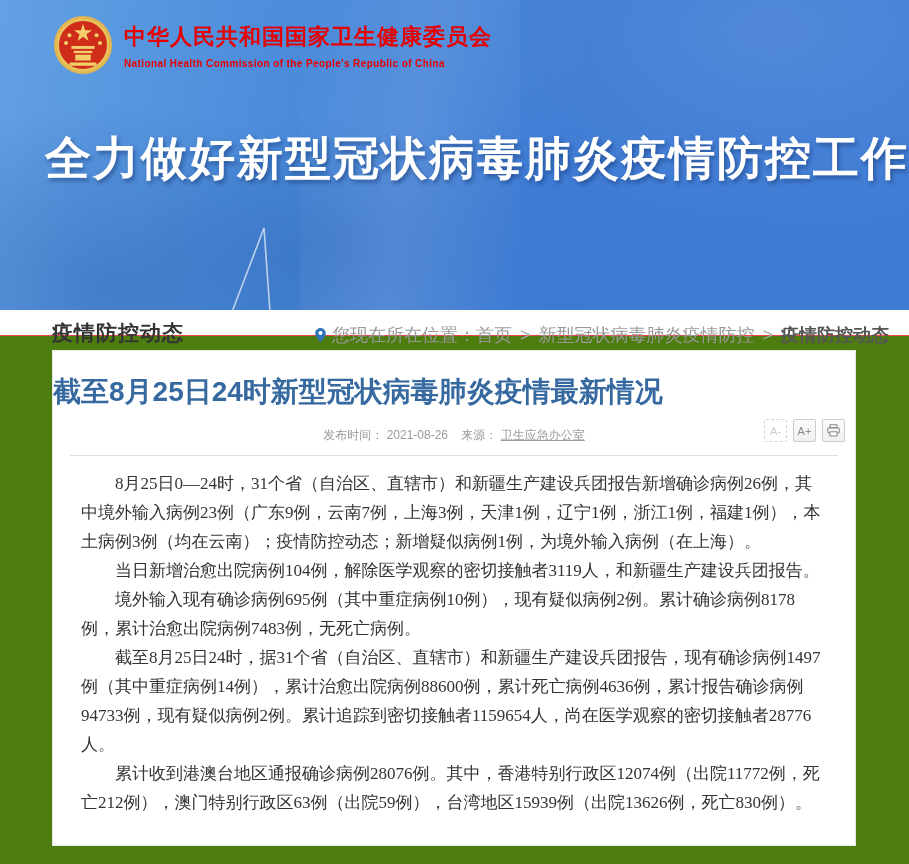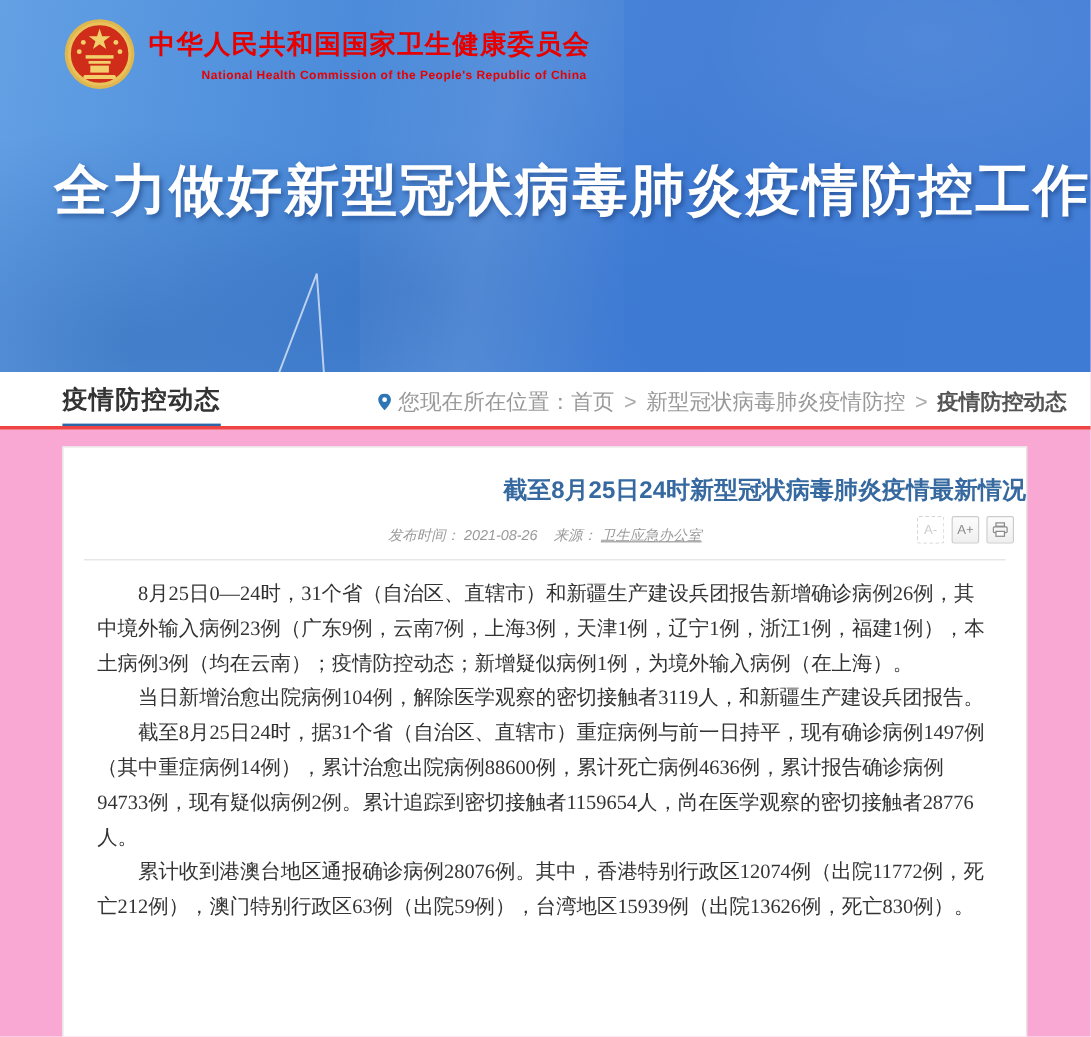--- a/index.html
+++ b/index.html
@@ -1,76 +1,76 @@
 <!DOCTYPE html>
 <html><head>
 <meta charset="utf-8">
 <style>
   * { margin:0; padding:0; box-sizing:border-box; }
   html,body { background:#fff; }
   .page {
     position:relative; width:909px; height:864px; overflow:hidden;
-    font-family:"Liberation Sans","DejaVu Sans",sans-serif; background:#f9a8d4;
+    font-family:"Liberation Sans","DejaVu Sans",sans-serif; background:#4d7c0f;
   }
 
   
   .banner {
     position:relative; width:100%; height:310px; overflow:hidden;
     background:
       radial-gradient(ellipse 420px 260px at 12% 92%, rgba(22,70,150,.30), rgba(22,70,150,0) 70%),
       radial-gradient(ellipse 300px 180px at 38% 78%, rgba(30,80,160,.22), rgba(30,80,160,0) 70%),
       radial-gradient(ellipse 500px 300px at 85% 10%, rgba(255,255,255,.10), rgba(255,255,255,0) 70%),
       linear-gradient(100deg,#63a0e4 0%, #4c8cda 30%, #3d7ad4 62%, #3e7bd5 100%);
   }
   .banner::after {  
     content:""; position:absolute; left:300px; top:0; width:220px; height:310px;
     background:linear-gradient(100deg, rgba(255,255,255,0) 0%, rgba(255,255,255,.10) 50%, rgba(255,255,255,0) 100%);
   }
   .logo-row { position:absolute; left:52px; top:14px; display:flex; align-items:center; z-index:3; }
   .emblem { width:62px; height:62px; flex:0 0 auto; }
   .org-names { margin-left:10px; }
   .org-cn { font-size:22px; font-weight:bold; letter-spacing:1px; }
-  .org-en { font-size:10px; font-weight:bold; margin-top:6px; letter-spacing:.4px;margin-left:44px; }
+  .org-en { font-size:10px; font-weight:bold; margin-top:6px; letter-spacing:.4px; }
   .slogan {
     position:absolute; left:0; right:0; top:128px; text-align:right; z-index:2;
     color:#fff; font-size:46px; font-weight:bold; letter-spacing:2px;
     text-shadow:2px 3px 4px rgba(20,55,115,.55);
   }
   .ecg { position:absolute; left:228px; top:222px; z-index:1; opacity:.65; }
 
   
   .crumb-bar {
-    position:relative; width:100%; height:48px; background:#fff;
-    border-bottom:3px solid #ef4444;
+    position:relative; width:100%; height:26px; background:#fff;
+    border-bottom:1px solid #ef4444;
   }
   .section-title {
     position:absolute; left:52px; top:9px; font-size:21px; font-weight:bold; color:#333;
     padding-bottom:6px; border-bottom:2px solid #2c66a8; letter-spacing:1px;
   }
   .crumbs {
     position:absolute; right:20px; top:13px; display:flex; align-items:center;
     font-size:18px; color:#999;
   }
   .crumbs .pin { margin-right:6px; display:inline-flex; }
   .crumbs a { color:#999; text-decoration:none; }
   .crumb-sep { margin:0 8px; color:#aaa; }
   .crumb-current { color:#555; font-weight:bold; }
 
   
   .article-box {
     position:relative; width:804px; margin:14px 0 0 52px; min-height:496px;
     border:1px solid #e6e6e6; background:#fff;
   }
   .article-title {
-    margin-top:22px; text-align:right; font-size:20px; font-weight:bold; color:#35699f;
+    margin-top:22px; text-align:left; font-size:28px; font-weight:bold; color:#35699f;
   }
   .meta-row { position:relative; height:38px; margin-top:6px; }
   .meta-text {
     position:absolute; left:0; right:0; top:10px; text-align:center;
-    font-size:12px; color:#9a9a9a;font-style:italic;
+    font-size:12px; color:#9a9a9a;
   }
   .meta-text .src { text-decoration:underline; color:#9a9a9a; }
   .meta-tools { position:absolute; right:10px; top:2px; display:flex; gap:6px; }
   .tool-btn {
     width:23px; height:23px; display:inline-flex; align-items:center; justify-content:center;
     font-size:11px; color:#8a8a8a; background:linear-gradient(#fcfcfc,#efefef);
     border:1px solid #ccc; border-radius:2px; cursor:pointer;
   }
   .tool-btn.disabled { border:1px dashed #d5d5d5; color:#ccc; background:#fff; }
   .meta-divider { height:1px; background:#e0e0e0; margin:0 17px; }
@@ -153,18 +153,19 @@
           </svg>
         </span>
       </div>
     </div>
 
     <div class="meta-divider"></div>
 
     <div class="article-body">
       <p>8月25日0—24时，31个省（自治区、直辖市）和新疆生产建设兵团报告新增确诊病例26例，其中境外输入病例23例（广东9例，云南7例，上海3例，天津1例，辽宁1例，浙江1例，福建1例），本土病例3例（均在云南）；疫情防控动态；新增疑似病例1例，为境外输入病例（在上海）。</p>
       <p>当日新增治愈出院病例104例，解除医学观察的密切接触者3119人，和新疆生产建设兵团报告。</p>
-      <p>截至8月25日24时，据31个省（自治区、直辖市）重症病例与前一日持平，现有确诊病例1497例（其中重症病例14例），累计治愈出院病例88600例，累计死亡病例4636例，累计报告确诊病例94733例，现有疑似病例2例。累计追踪到密切接触者1159654人，尚在医学观察的密切接触者28776人。</p>
+      <p>境外输入现有确诊病例695例（其中重症病例10例），现有疑似病例2例。累计确诊病例8178例，累计治愈出院病例7483例，无死亡病例。</p>
+      <p>截至8月25日24时，据31个省（自治区、直辖市）和新疆生产建设兵团报告，现有确诊病例1497例（其中重症病例14例），累计治愈出院病例88600例，累计死亡病例4636例，累计报告确诊病例94733例，现有疑似病例2例。累计追踪到密切接触者1159654人，尚在医学观察的密切接触者28776人。</p>
       <p>累计收到港澳台地区通报确诊病例28076例。其中，香港特别行政区12074例（出院11772例，死亡212例），澳门特别行政区63例（出院59例），台湾地区15939例（出院13626例，死亡830例）。</p>
     </div>
   </div>
 
 </div>
 
 </body></html>

